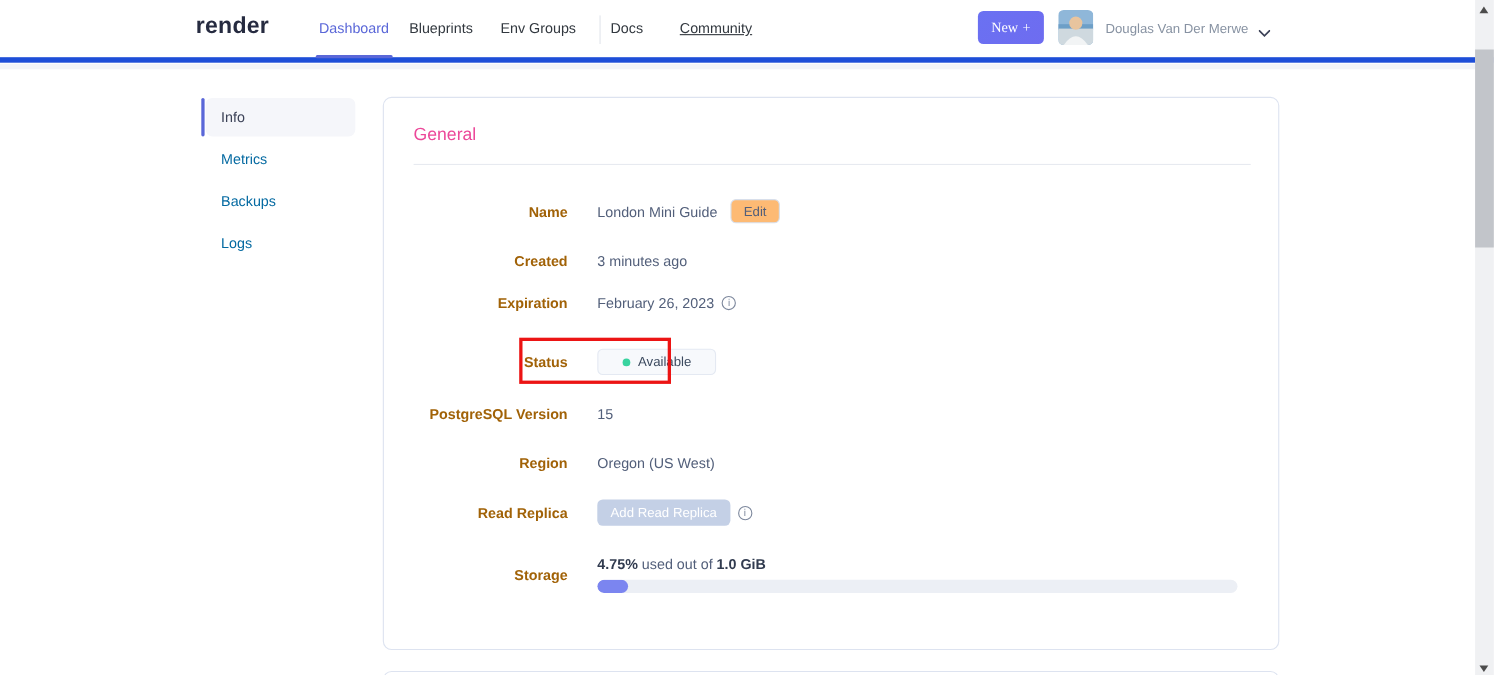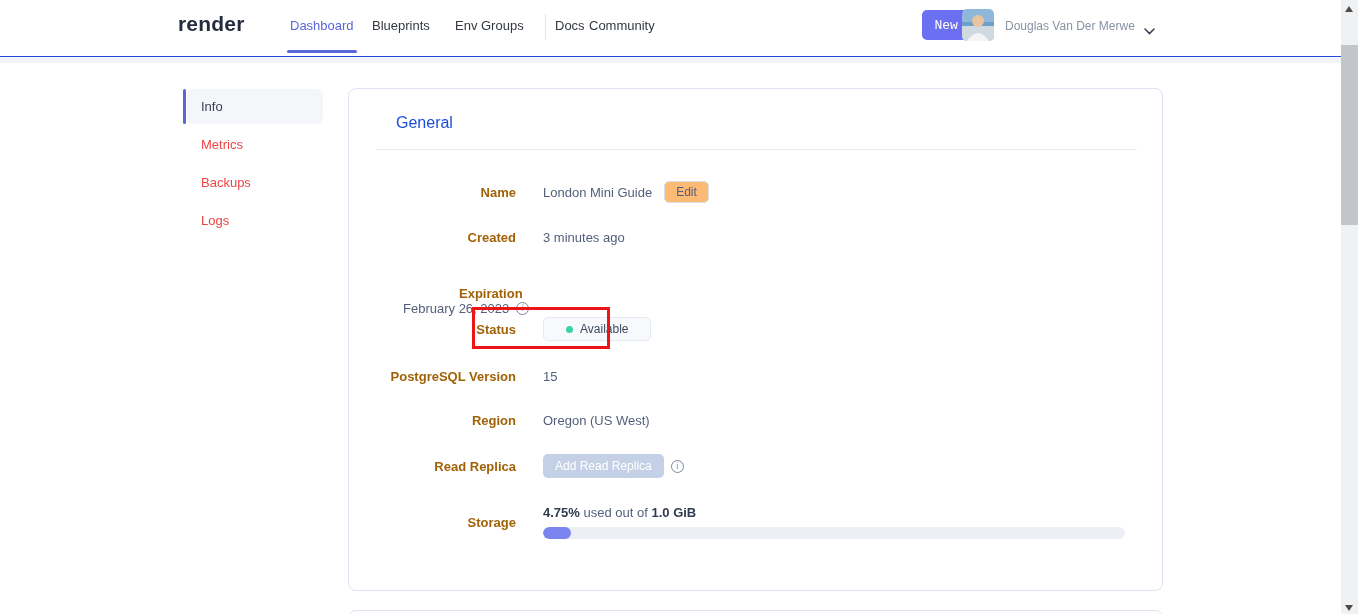--- a/index.html
+++ b/index.html
@@ -1,52 +1,52 @@
 <!DOCTYPE html>
 <html><head>
 <meta charset="utf-8">
 <style>
   * { margin:0; padding:0; box-sizing:border-box; }
   html,body { width:1358px; height:614px; overflow:hidden; background:#fff;
     font-family:"Liberation Sans", sans-serif; color:#3c4257; }
 
   
   .topnav { position:absolute; top:0; left:0; width:1358px; height:57px; background:#fff;
-    border-bottom:1px solid #1d4ed8; z-index:5; }
+    border-bottom:5px solid #1d4ed8; z-index:5; }
   .nav-strip { position:absolute; top:58px; left:0; width:1358px; height:5px; background:#f2f4f8; }
   .logo { position:absolute; left:178px; top:12px; font-size:21px; font-weight:bold; color:#262b40; letter-spacing:0.2px; cursor:pointer; }
   .nav-link { position:absolute; top:18px; font-size:13px; color:#32383f; cursor:pointer; white-space:nowrap; }
   .nav-link.active { color:#5a67d8; font-weight:500; }
   .nav-underline { position:absolute; top:50px; left:287px; width:70px; height:3px; background:#5a67d8; border-radius:2px; }
   .nav-divider { position:absolute; top:14px; left:545px; width:1px; height:26px; background:#e2e5ec; }
   .new-btn { position:absolute; left:889px; top:10px; width:60px; height:30px; border:none; border-radius:5px;
     background:linear-gradient(135deg,#6a71f2,#6e6cf0); color:#fff; font-size:13px; cursor:pointer;
-    font-family:Liberation Mono, monospace; display:flex; align-items:center; justify-content:center; gap:4px;margin-left:33px; }
+    font-family:Liberation Serif, serif; display:flex; align-items:center; justify-content:center; gap:4px; }
   .avatar { position:absolute; left:962px; top:9px; width:32px; height:32px; border-radius:5px; overflow:hidden; cursor:pointer; }
   .user-name { position:absolute; left:1005px; top:19px; font-size:12px; color:#8792a2; cursor:pointer; }
   .nav-chevron { position:absolute; left:1144px; top:21px; cursor:pointer; }
 
   
   .scrollbar { position:absolute; right:0; top:0; width:17px; height:614px; background:#f0f1f3; z-index:20; }
   .sb-arrow-up { position:absolute; top:6px; left:4px; width:0; height:0;
     border-left:4.5px solid transparent; border-right:4.5px solid transparent; border-bottom:6px solid #4c4c4c; cursor:pointer; }
   .sb-arrow-down { position:absolute; bottom:3px; left:4px; width:0; height:0;
     border-left:4.5px solid transparent; border-right:4.5px solid transparent; border-top:6px solid #4c4c4c; cursor:pointer; }
   .sb-thumb { position:absolute; top:45px; left:0; width:17px; height:180px; background:#c2c5ca; cursor:pointer; }
 
   
   .side-active-bar { position:absolute; left:183px; top:89px; width:3px; height:35px; background:#5a67d8; border-radius:2px; }
   .side-item { position:absolute; left:187px; width:136px; height:35px; display:flex; align-items:center;
-    padding-left:14px; font-size:13px; color:#ef4444; border-radius:6px; cursor:pointer; }
+    padding-left:14px; font-size:13px; color:#0369a1; border-radius:6px; cursor:pointer; }
   .side-item.active { background:#f5f6fa; color:#3c4257; }
 
   
   .card { position:absolute; left:348px; top:88px; width:815px; height:503px; background:#fff;
     border:1px solid #dde3f0; border-radius:8px; }
-  .card-title { position:absolute; left:27px; top:25px; font-size:16px; font-weight:500; color:#1d4ed8;margin-left:20px; }
+  .card-title { position:absolute; left:27px; top:25px; font-size:16px; font-weight:500; color:#ec4899; }
   .card-divider { position:absolute; left:27px; top:60px; width:761px; height:1px; background:#e7eaf0; }
   .row { position:absolute; left:27px; display:flex; align-items:center; }
   .row-label { width:140px; text-align:right; font-size:13px; font-weight:700; color:#a16207; flex-shrink:0; }
   .row-value { margin-left:27px; font-size:13px; color:#525f7a; display:flex; align-items:center; }
   .edit-btn { margin-left:12px; padding:3px 11px; font-size:12px; color:#525f7a; background:#fdba74;
     border:1px solid #d8dfeb; border-radius:5px; cursor:pointer; font-family:"Liberation Sans", sans-serif; }
   .info-icon { margin-left:7px; width:13px; height:13px; border:1px solid #7c879c; border-radius:50%;
     color:#7c879c; font-size:9px; line-height:11px; text-align:center; display:inline-block; cursor:pointer; flex-shrink:0; }
   .info-icon::after { content:"i"; font-style:normal; }
   .status-badge { display:inline-flex; align-items:center; gap:7px; padding:4px 22px; background:#f7f9fc;
@@ -73,21 +73,21 @@
 
 <header class="topnav">
   <div class="logo">render</div>
 
   <div class="nav-link active" style="left:290px;">Dashboard</div>
   <div class="nav-underline"></div>
   <div class="nav-link" style="left:372px;">Blueprints</div>
   <div class="nav-link" style="left:455px;">Env Groups</div>
   <div class="nav-divider"></div>
   <div class="nav-link" style="left:555px;">Docs</div>
-  <div class="nav-link" style="left:589px;">Community</div>
+  <div class="nav-link" style="left:618px;text-decoration:underline;">Community</div>
 
   <button class="new-btn">
     <span>New</span>
     <span>+</span>
   </button>
 
   <div class="avatar">
     <svg width="32" height="32" viewBox="0 0 32 32">
       <rect width="32" height="32" fill="#8fb7d9"></rect>
       <rect y="13" width="32" height="5" fill="#6d9fc7"></rect>
@@ -125,21 +125,21 @@
     </div>
   </div>
 
   <div class="row" style="top:138px; height:20px;">
     <div class="row-label">Created</div>
     <div class="row-value">
         <span>3 minutes ago</span>
       </div>
   </div>
 
-  <div class="row" style="top:197px; height:20px;flex-direction:column;">
+  <div class="row" style="top:176px; height:20px;">
     <div class="row-label">Expiration</div>
     <div class="row-value">
       <span>February 26, 2023</span>
       <i class="info-icon"></i>
     </div>
   </div>
 
   <div class="row" style="top:228px; height:24px;">
     <div class="row-label">Status</div>
     <div class="row-value">

